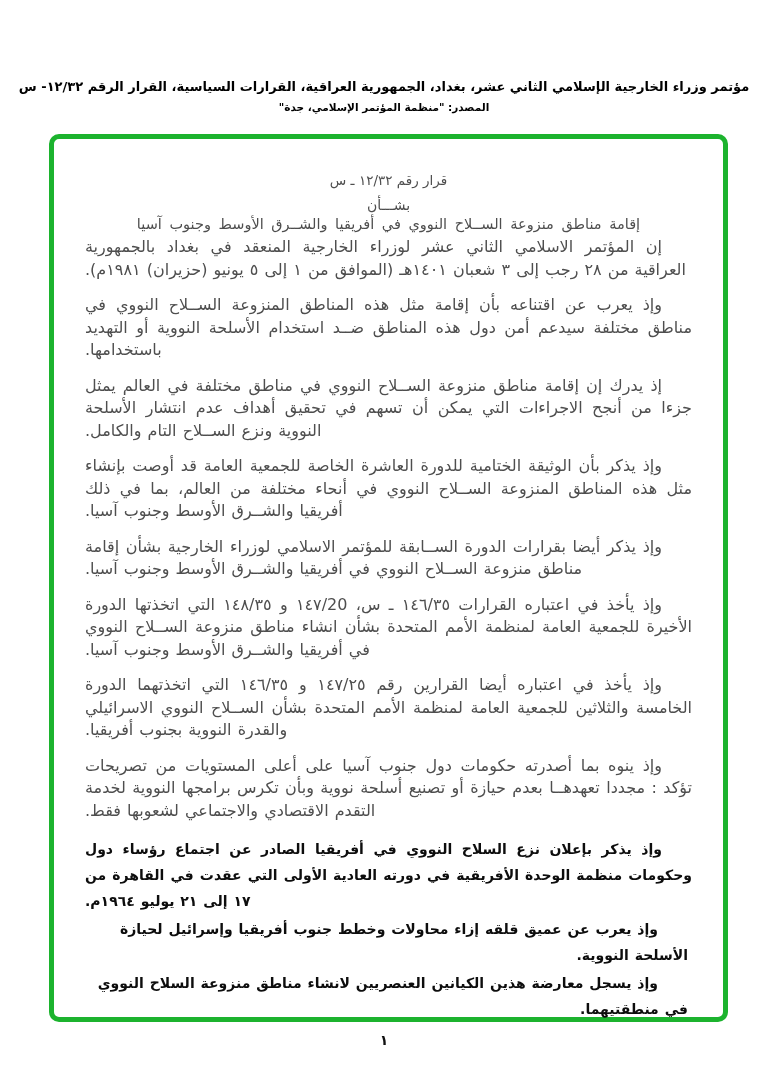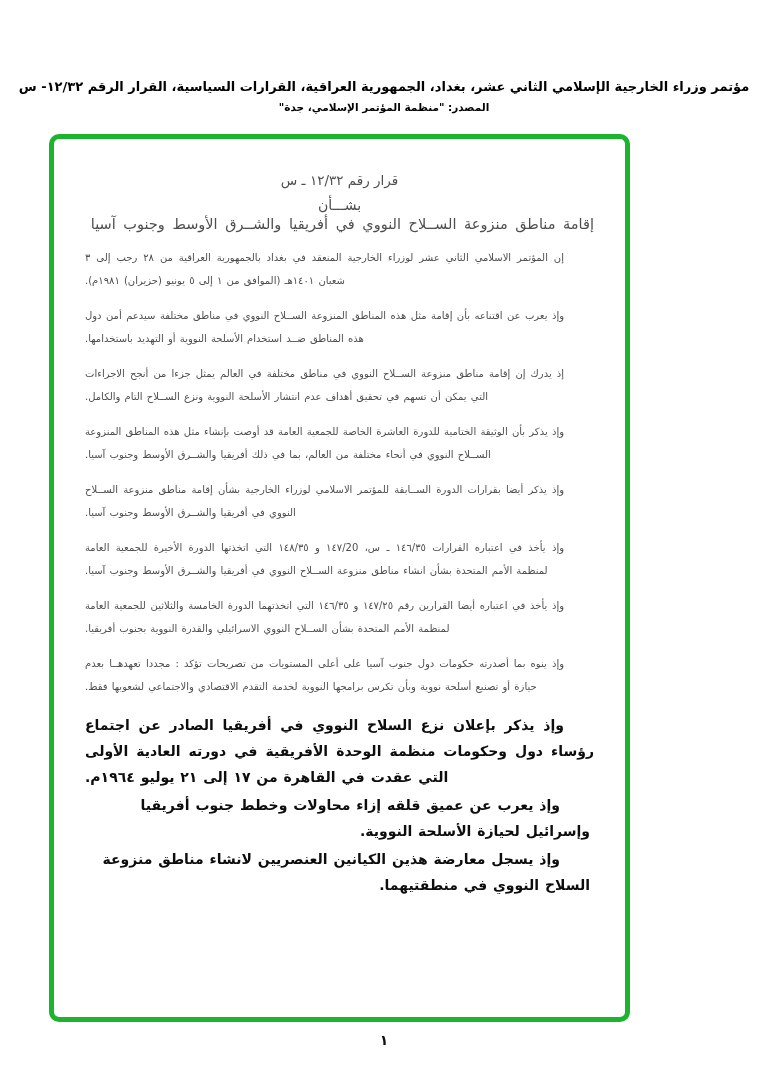--- a/index.html
+++ b/index.html
@@ -37,21 +37,21 @@
     font-weight: bold;
     margin-top: 4px;
     line-height: 14px;
   }
 
   
   .green-frame {
     position: absolute;
     left: 49px;
     top: 134px;
-    width: 581px;
+    width: 679px;
     height: 888px;
     box-sizing: border-box;
     border: 5px solid #1cb32e;
     border-radius: 10px;
     background: #ffffff;
     padding: 32px 31px 0 31px;
     direction: rtl;
   }
 
   
@@ -67,28 +67,27 @@
     margin-bottom: 7px;
   }
   .doc-title .t2 {
     font-size: 14px;
     line-height: 18px;
   }
   .doc-title .t3 {
     font-size: 14.5px;
     line-height: 20px;
     word-spacing: 3px;
-    margin-bottom: 13px;
-    text-align: right;
+    margin-bottom: 2px;
   }
 
   
   .para {
     margin: 0 0 13px 0;
-    font-size: 10px;
+    font-size: 16px;
     line-height: 22.5px;
     color: #4e4e4e;
     text-align: justify;
     text-align-last: left;
     text-indent: 30px;
     word-spacing: 1px;
     filter: blur(0.25px);
   }
 
   

